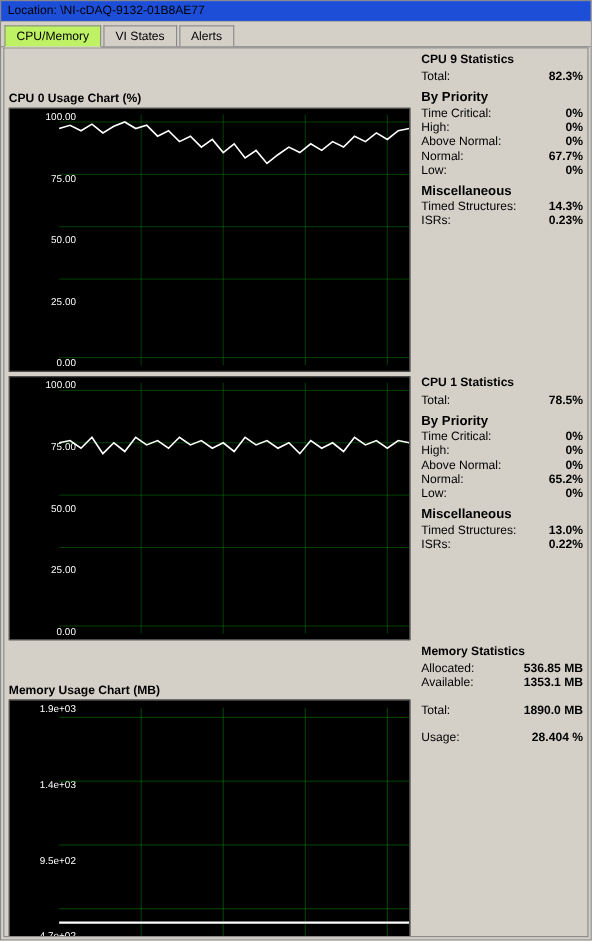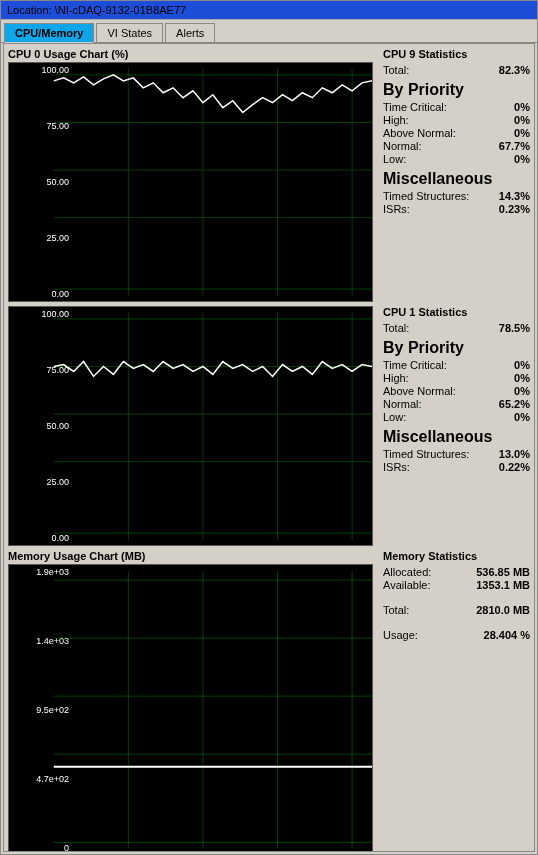--- a/index.html
+++ b/index.html
@@ -35,23 +35,23 @@
     .tab {
       padding: 3px 10px;
       border: 1px solid #888;
       border-bottom: none;
       background: #d4d0c8;
       cursor: pointer;
       font-size: 11px;
       margin-right: 2px;
     }
     .tab.active {
-      background: #0ea5e9;
+      background: #bef264;
       border-bottom: 1px solid #d4d0c8;
-      font-weight: bold;
+      font-weight: normal;
       margin-bottom: -1px;
       z-index: 1;
     }
     .content {
       flex: 1;
       background: #d4d0c8;
       border: 1px solid #888;
       margin: 0 2px 2px 2px;
       padding: 4px;
       overflow: hidden;
@@ -63,20 +63,21 @@
     }
     .chart-section {
       flex: 1;
       display: flex;
       flex-direction: column;
     }
     .chart-title {
       font-size: 11px;
       font-weight: bold;
       margin-bottom: 2px;
+      margin-top: 36px;
     }
     .chart-container {
       background: #000;
       border: 1px solid #555;
       position: relative;
       width: 365px;
       height: 240px;
       overflow: hidden;
     }
     .chart-container.memory {
@@ -119,21 +120,21 @@
     }
     .stats-value {
       color: #000;
       font-size: 11px;
       font-weight: bold;
     }
     .stats-group-title {
       font-weight: bold;
       margin-top: 5px;
       margin-bottom: 2px;
-      font-size: 16px;
+      font-size: 12px;
     }
     .total-row {
       margin-bottom: 4px;
     }
     .help-btn {
       position: absolute;
       bottom: 8px;
       right: 8px;
       padding: 2px 22px;
       background: #d4d0c8;
@@ -337,21 +338,21 @@
           <span class="stats-label">Allocated:</span>
           <span class="stats-value">536.85 MB</span>
         </div>
         <div class="stats-row">
           <span class="stats-label">Available:</span>
           <span class="stats-value">1353.1 MB</span>
         </div>
         <br>
         <div class="stats-row">
           <span class="stats-label">Total:</span>
-          <span class="stats-value">2810.0 MB</span>
+          <span class="stats-value">1890.0 MB</span>
         </div>
         <br>
         <div class="stats-row">
           <span class="stats-label">Usage:</span>
           <span class="stats-value">28.404 %</span>
         </div>
       </div>
     </div>
 
     <div class="bottom-bar">

